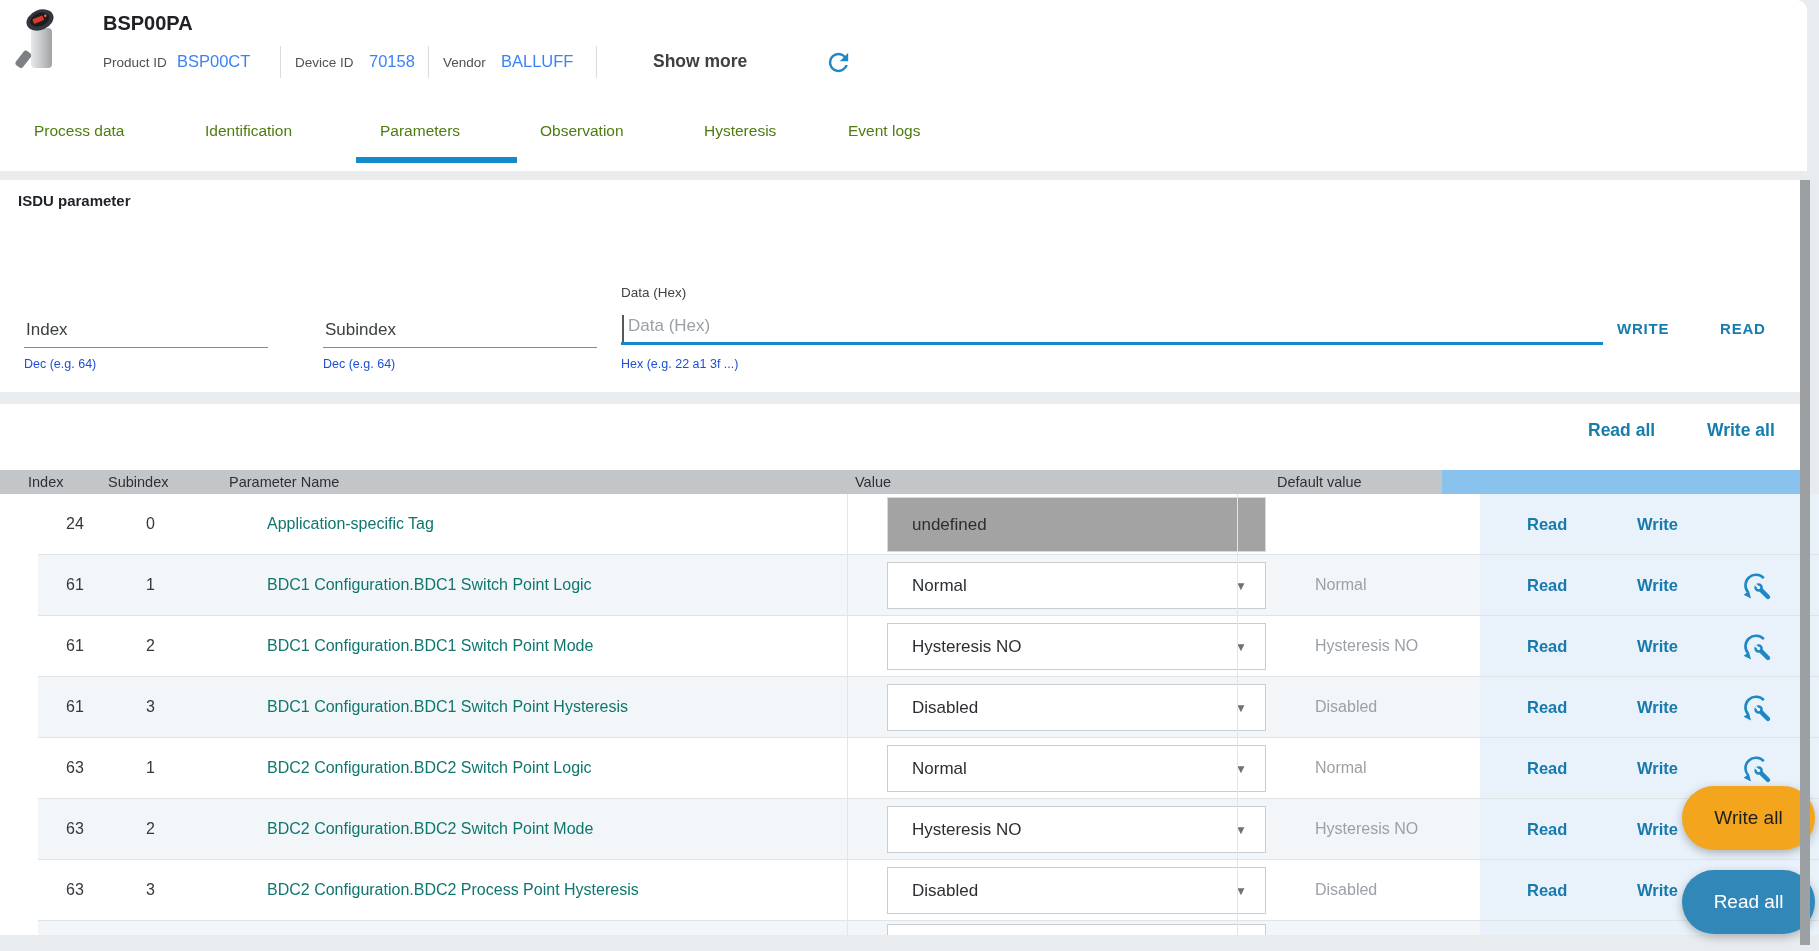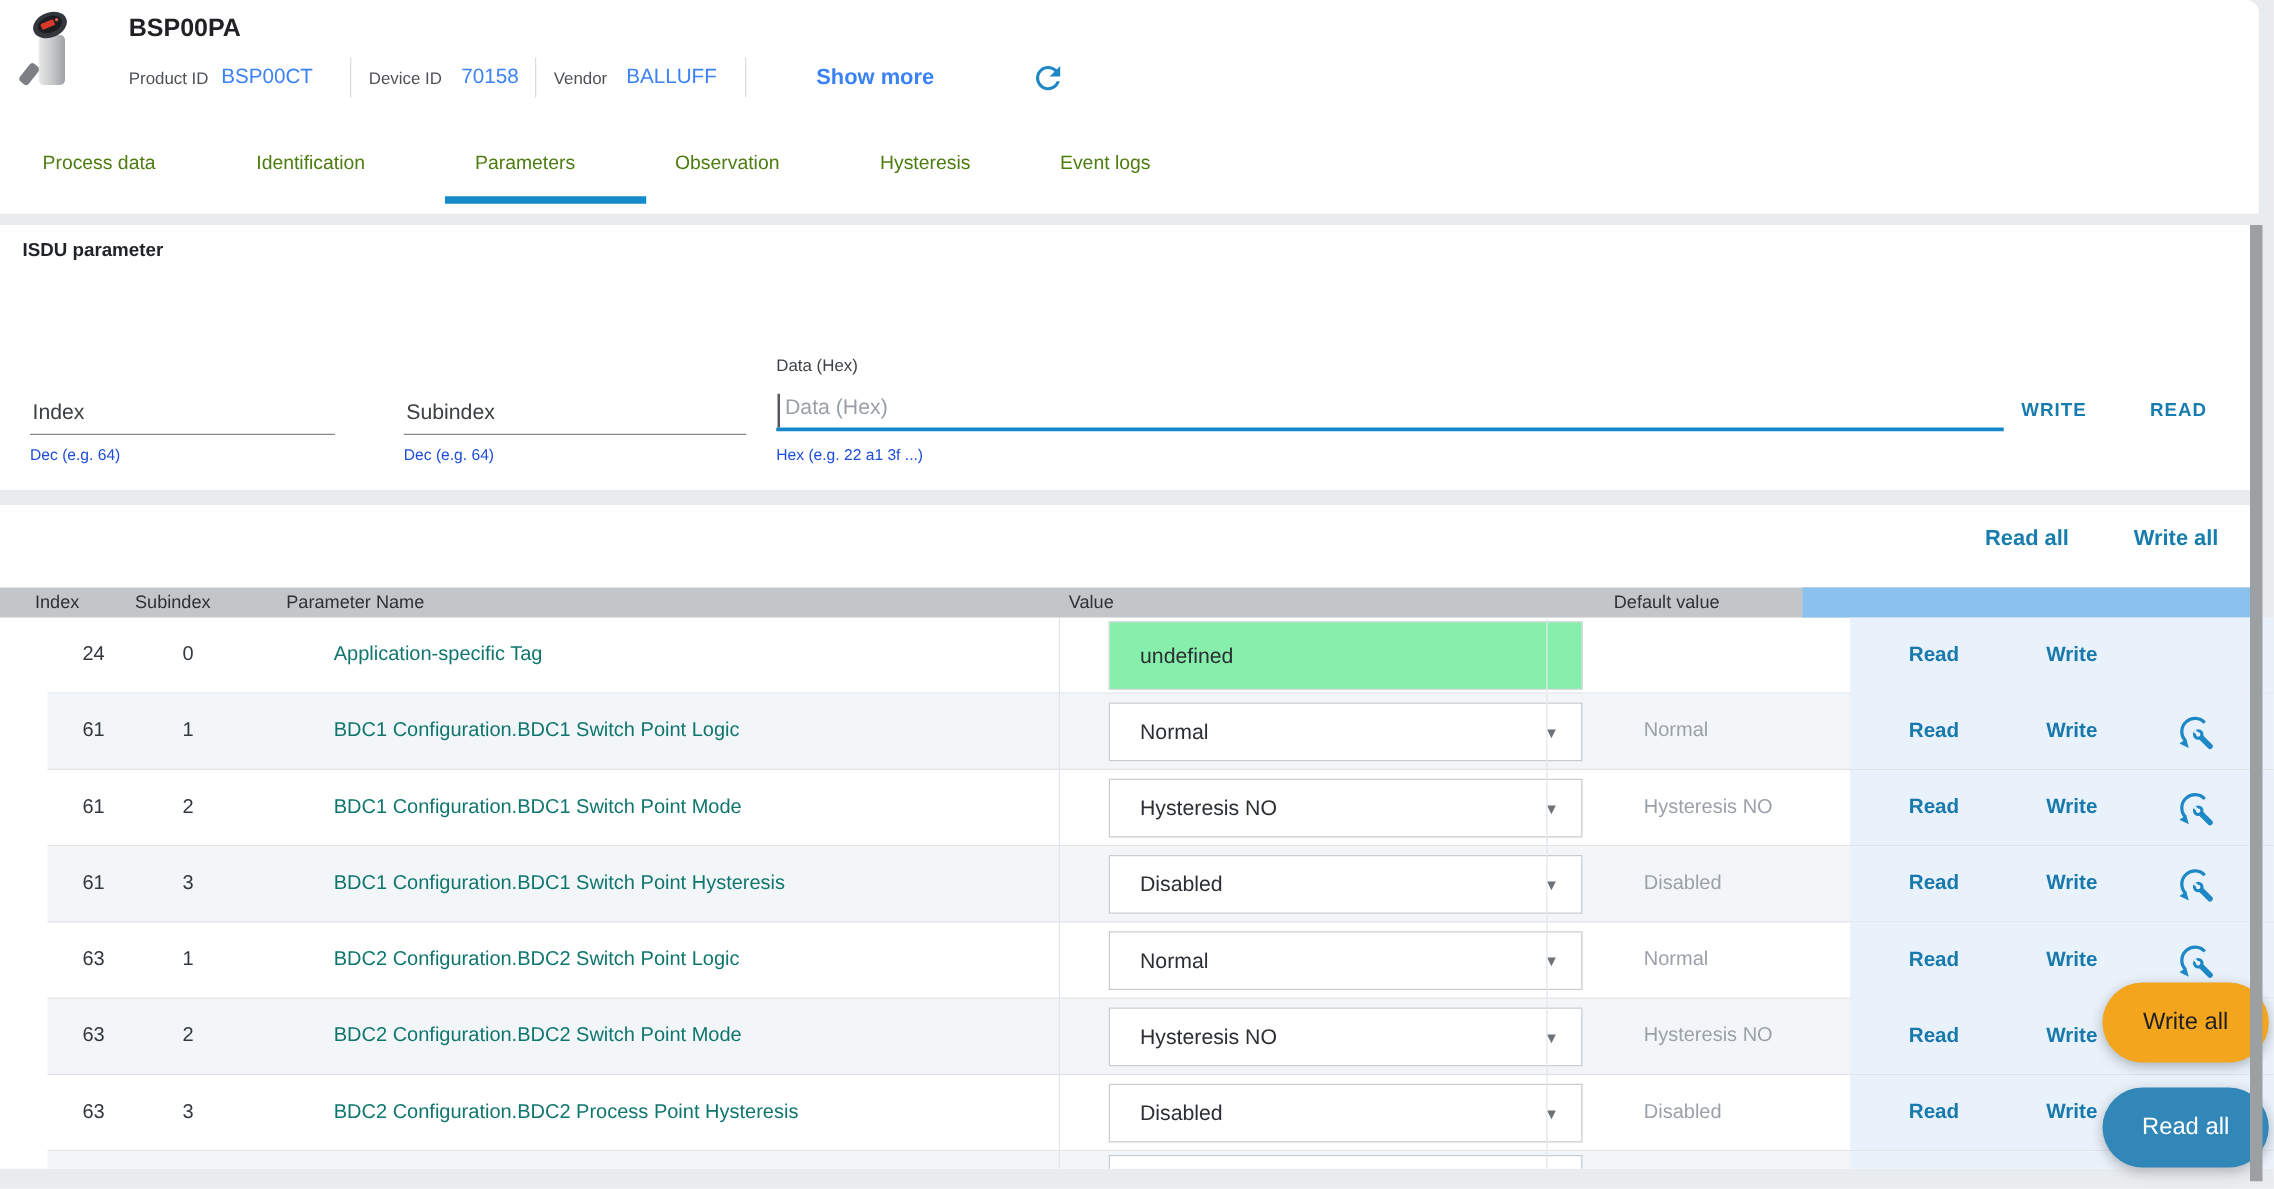--- a/index.html
+++ b/index.html
@@ -13,21 +13,21 @@
   .abs{position:absolute;}
   
   .header-card{left:0;top:0;width:1807px;height:171px;background:#fff;border-radius:0 10px 0 0;}
   .isdu-card{left:0;top:180px;width:1805px;height:212px;background:#fff;}
   .table-card{left:0;top:404px;width:1805px;height:531px;background:#fff;}
   
   .h-title{left:103px;top:12px;font-size:20px;font-weight:bold;color:#202124;}
   .info-label{top:55px;font-size:13.5px;color:#4d5156;}
   .info-value{top:52px;font-size:16.5px;font-weight:500;color:#3b82f6;}
   .v-sep{top:46px;width:1px;height:32px;background:#dadcdf;}
-  .show-more{left:653px;top:51px;font-size:17.5px;font-weight:bold;color:#3b82f6;cursor:pointer;}
+  .show-more{left:653px;top:51px;font-size:17.5px;font-weight:bold;color:#404040;cursor:pointer;}
   .refresh-btn{left:824px;top:48px;width:30px;height:30px;cursor:pointer;}
   
   .tab{top:122px;font-size:15.5px;font-weight:normal;color:#4d7c0f;cursor:pointer;}
   .tab-ink{left:356px;top:157px;width:161px;height:6px;background:#148ccb;}
   
   .isdu-heading{left:18px;top:192px;font-size:15px;font-weight:bold;color:#1f2327;}
   .fld{border:none;outline:none;background:transparent;font-family:"Liberation Sans",sans-serif;
        font-size:17px;color:#2b2f33;padding:0 0 0 2px;box-sizing:border-box;height:36px;}
   .fld-underline{border-bottom:1px solid #85898d;}
   .fld-dark::placeholder{color:#3c4043;opacity:1;}
@@ -43,21 +43,21 @@
   .thead-blue{left:1442px;top:470px;width:363px;height:24px;background:#8ac2ee;}
   .th{top:470px;height:24px;line-height:24px;font-size:14.5px;color:#2d3135;}
   .vline{width:1px;top:494px;height:441px;background:#e3e6e9;}
   .trow{left:0;width:1805px;height:61px;position:absolute;border-bottom:1px solid #e1e4e7;box-sizing:border-box;margin-left:38px;}
   .trow.stripe{background:#f3f6f9;}
   .act-bg{position:absolute;left:1442px;top:0;width:363px;height:100%;background:#e9f2fb;}
   .cell{position:absolute;top:50%;transform:translateY(-50%);font-size:16px;color:#33383d;}
   .c-index{left:28px;} .c-sub{left:108px;} .c-name{left:229px;color:#0f766e;}
   .c-default{left:1277px;color:#9ba1a7;}
   .val-input{position:absolute;left:849px;top:3px;width:379px;height:55px;box-sizing:border-box;
-     border:1px solid #d7dadd;background:#86efac;font-family:"Liberation Sans",sans-serif;
+     border:1px solid #d7dadd;background:#a3a3a3;font-family:"Liberation Sans",sans-serif;
      font-size:17px;color:#2b2f33;padding-left:24px;outline:none;}
   .val-select{position:absolute;left:849px;top:7px;width:379px;height:47px;box-sizing:border-box;
      border:1px solid #c9cdd0;background:#fff;display:flex;align-items:center;
      padding:0 18px 0 24px;font-size:17px;color:#2b2f33;cursor:pointer;}
   .dd-arrow{margin-left:auto;color:#6e7377;font-size:12px;}
   .row-link{position:absolute;top:50%;transform:translateY(-50%);font-size:16.5px;font-weight:bold;color:#1879ac;cursor:pointer;}
   .row-read{left:1489px;} .row-write{left:1599px;}
   .restore-btn{position:absolute;left:1700px;top:50%;transform:translateY(-50%);width:36px;height:36px;cursor:pointer;}
   .partial-box{position:absolute;left:849px;top:3px;width:379px;height:11px;box-sizing:border-box;
      background:#fff;border:1px solid #c9cdd0;border-bottom:none;}
@@ -143,21 +143,21 @@
 
 <span class="abs bulk-link" style="left:1588px;">Read all</span>
 <span class="abs bulk-link" style="left:1707px;">Write all</span>
 
 <div class="abs thead"></div>
 <div class="abs thead-blue"></div>
 <span class="abs th" style="left:28px;">Index</span>
 <span class="abs th" style="left:108px;">Subindex</span>
 <span class="abs th" style="left:229px;">Parameter Name</span>
 <span class="abs th" style="left:855px;">Value</span>
-<span class="abs th" style="left:1277px;margin-left:14px;">Default value</span>
+<span class="abs th" style="left:1277px;">Default value</span>
 
 <div class="trow" style="top:494px;">
   <div class="act-bg"></div>
   <span class="cell c-index">24</span>
   <span class="cell c-sub">0</span>
   <span class="cell c-name">Application-specific Tag</span>
   <input class="val-input" value="undefined" style="">
   <span class="row-link row-read">Read</span>
   <span class="row-link row-write">Write</span>
 </div>

